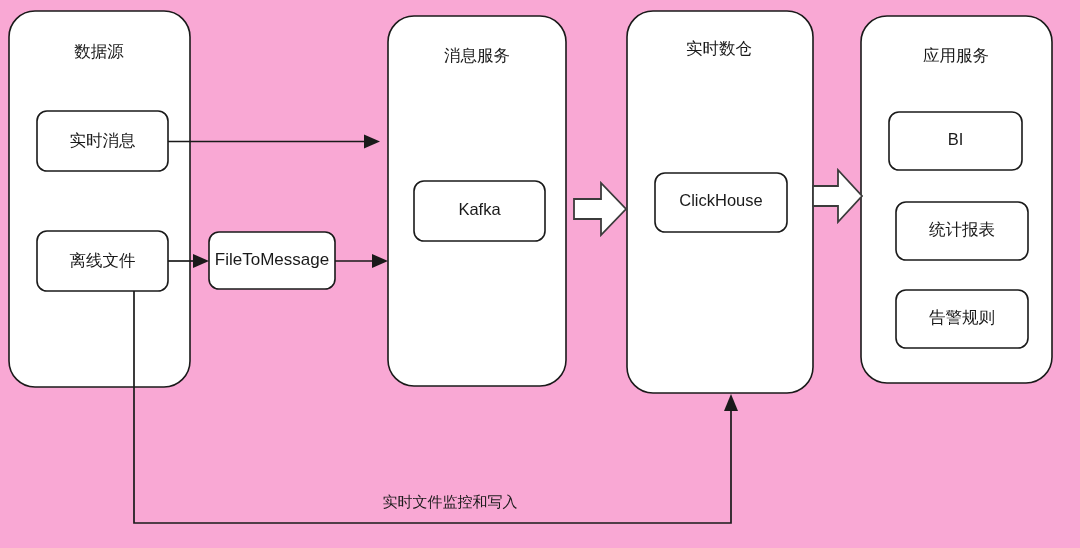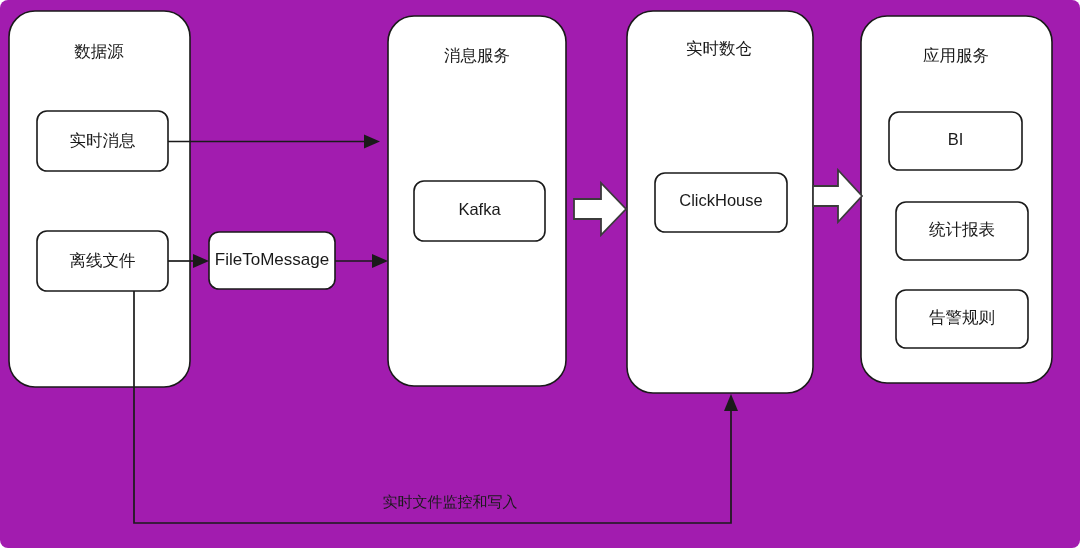--- a/index.html
+++ b/index.html
@@ -11,22 +11,21 @@
   body {
     width: 1080px;
     height: 548px;
     overflow: hidden;
     font-family: "Liberation Sans", "DejaVu Sans", sans-serif;
   }
   #diagram-root {
     position: relative;
     width: 1080px;
     height: 548px;
-    background: #a21caf;
-    border-radius: 8px;
+    background: #f9a8d4;
   }
   svg#diagram {
     display: block;
     width: 1080px;
     height: 548px;
   }
   .container-shape {
     fill: #ffffff;
     stroke: #1a1a1a;
     stroke-width: 1.6;

